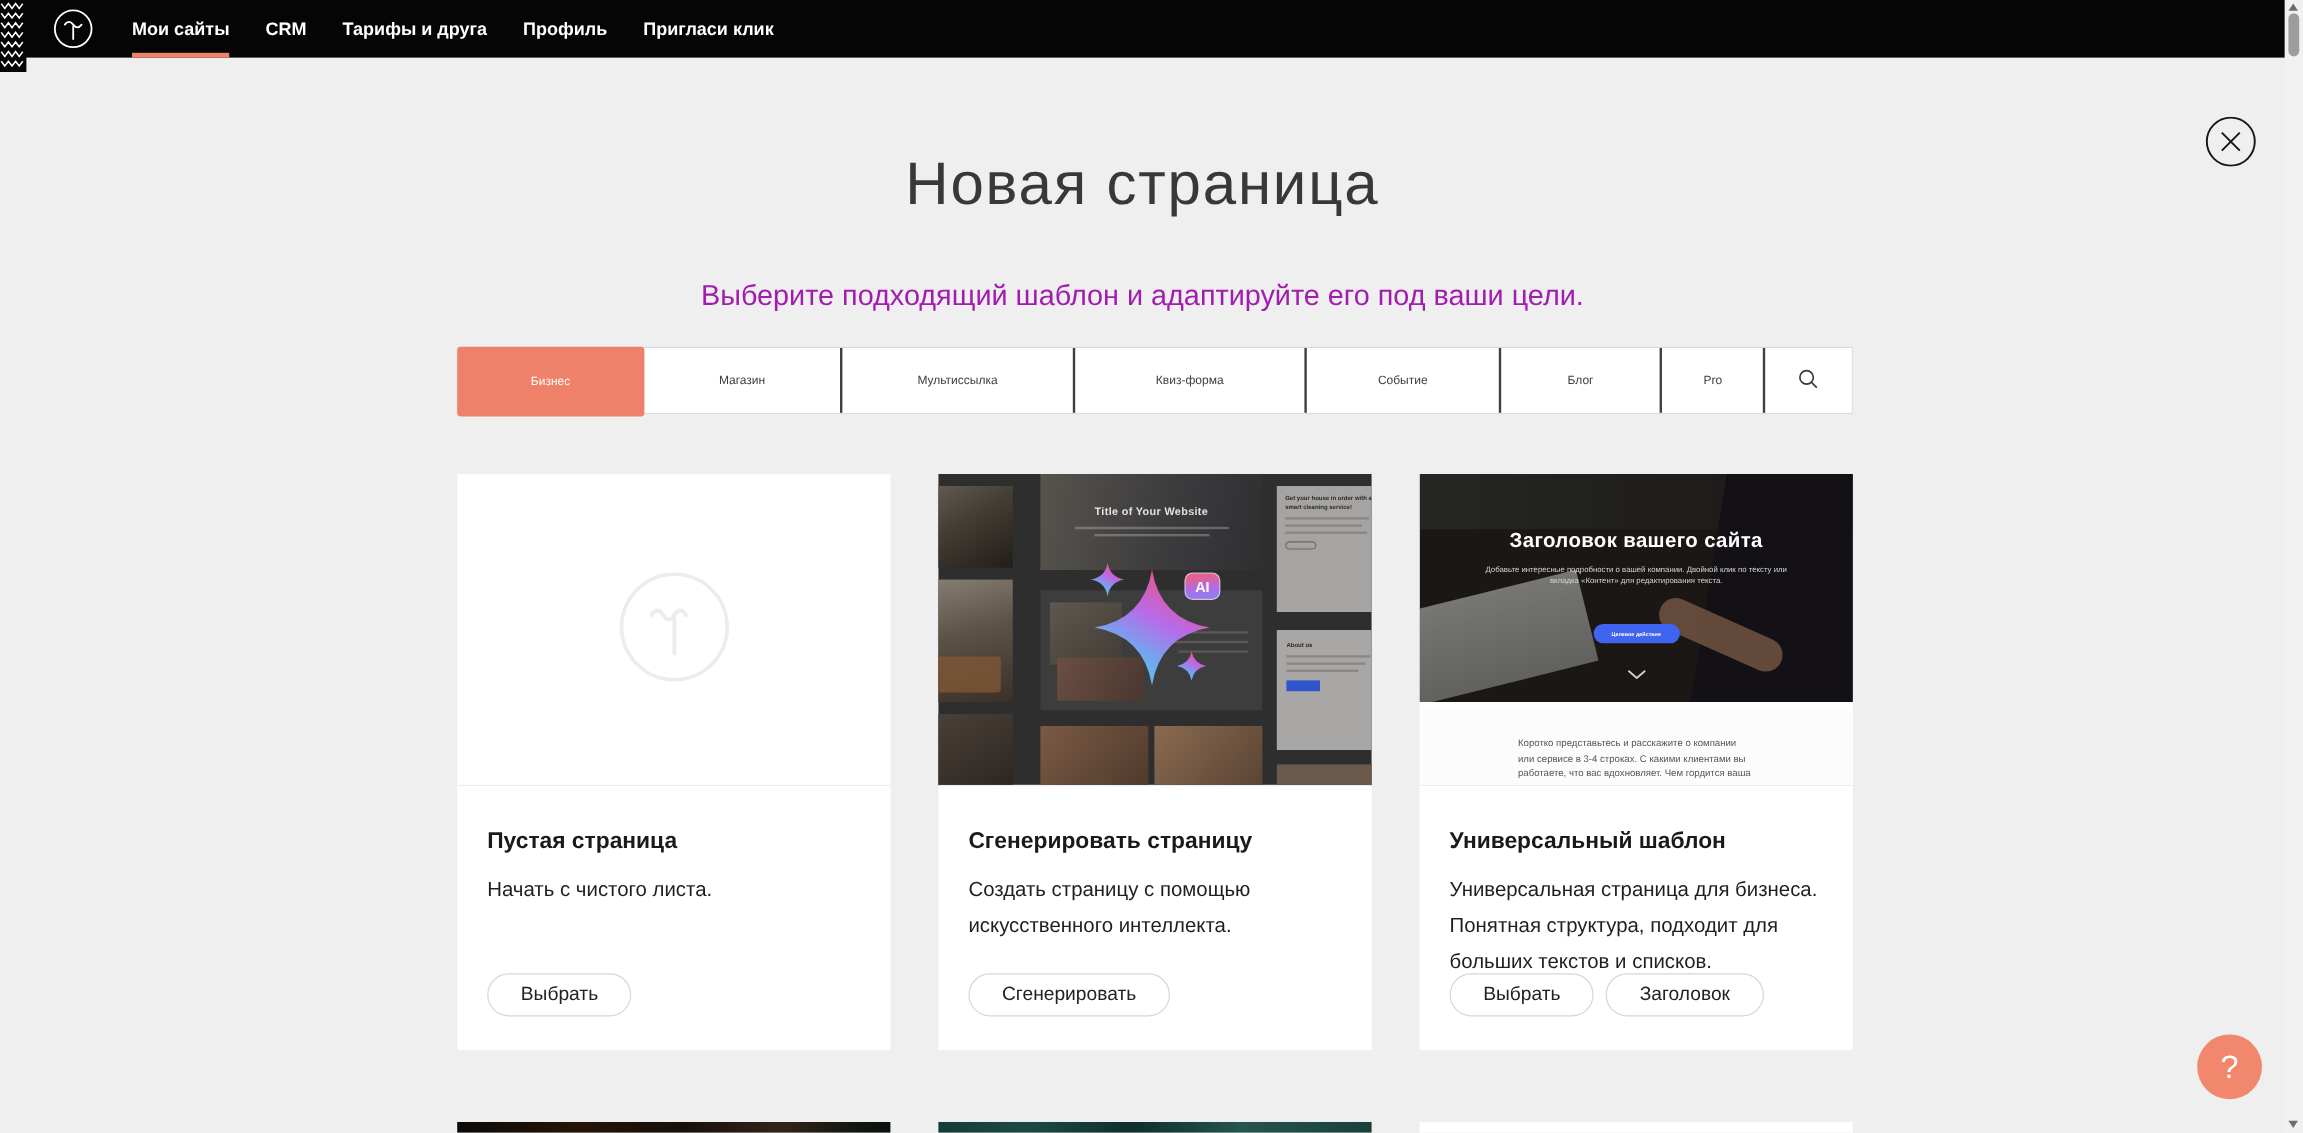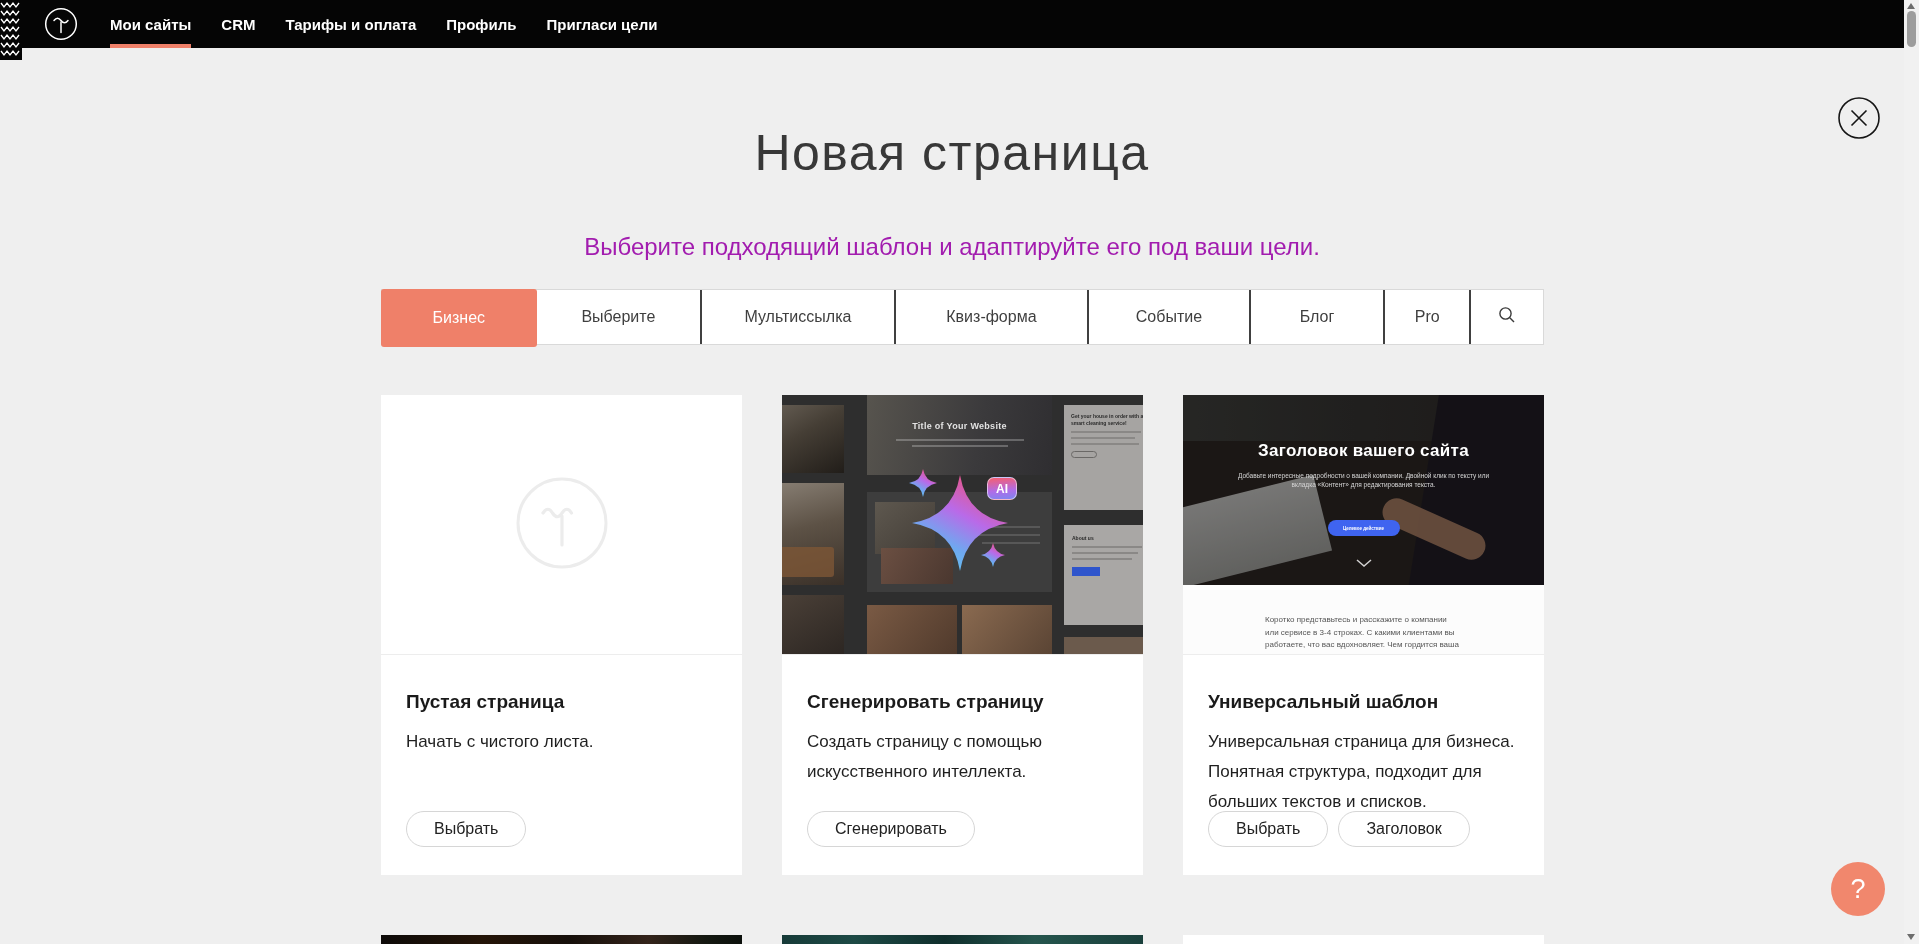--- a/index.html
+++ b/index.html
@@ -30,21 +30,21 @@
   
   .page-title { position:absolute; top:124px; left:0; width:1904px; text-align:center;
     font-size:50px; font-weight:300; letter-spacing:1.5px; color:#383838; }
   .subtitle { position:absolute; top:233px; left:0; width:1904px; text-align:center;
     font-size:24px; font-weight:400; color:#a21caf; }
 
   
   .tabs { position:absolute; left:381px; top:289px; width:1163px; height:56px;
     display:flex; background:#fff; border:1px solid #d9d9d9; }
   .tab { display:flex; align-items:center; justify-content:center; height:100%;
-    font-size:16px; color:#3f3f3f; cursor:pointer; background:#fff;text-align:center; }
+    font-size:10px; color:#3f3f3f; cursor:pointer; background:#fff;text-align:center; }
   .tab + .tab { border-left:2px solid #404040; }
   .tab.active { background:#EF8069; color:#fff; border-radius:3px; margin:-1px 0 -1px -1px;
     height:58px; position:relative; z-index:2; }
   .tab.active + .tab { border-left:none; }
   .t1{width:156px}.t2{width:164px}.t3{width:194px}.t4{width:194px}.t5{width:162px}.t6{width:135px}.t7{width:86px}.t8{width:74px}
 
   
   .cards { position:absolute; left:381px; top:395px; width:1163px; display:flex; gap:40px; }
   .card { width:361px; height:480px; background:#fff; position:relative; }
   .card-preview { height:260px; border-bottom:1px solid #ededed; position:relative; overflow:hidden; }
@@ -142,23 +142,23 @@
   <span class="logo">
     <svg width="34" height="34" viewBox="0 0 34 34">
       <circle cx="17" cy="17" r="15.3" stroke="#fff" fill="none" stroke-width="1.5"></circle>
       <path d="M10,13.5 q3.5,-4.5 7,0 q3.5,4.5 7,0" stroke="#fff" fill="none" stroke-width="1.5" stroke-linecap="round"></path>
       <path d="M17,15 v10.5" stroke="#fff" fill="none" stroke-width="1.5" stroke-linecap="round"></path>
     </svg>
   </span>
   <nav class="nav-left">
     <span class="nav-item active">Мои сайты</span>
     <span class="nav-item">CRM</span>
-    <span class="nav-item">Тарифы и оплата</span>
+    <span class="nav-item">Тарифы и друга</span>
     <span class="nav-item">Профиль</span>
-    <span class="nav-item">Пригласи цели</span>
+    <span class="nav-item">Пригласи клик</span>
   </nav>
 </header>
 
 <div class="pattern">
   <svg width="22" height="60" viewBox="0 0 22 60">
     <g stroke="#fff" stroke-width="1.3" fill="none">
       <path d="M1,3 l3,4 l3,-4 l3,4 l3,-4 l3,4 l3,-4"></path>
       <path d="M1,11 l3,4 l3,-4 l3,4 l3,-4 l3,4 l3,-4"></path>
       <path d="M1,19 l3,4 l3,-4 l3,4 l3,-4 l3,4 l3,-4"></path>
       <path d="M1,27 l3,4 l3,-4 l3,4 l3,-4 l3,4 l3,-4"></path>
@@ -176,21 +176,21 @@
       <path d="M13.5,13.5 L28.5,28.5 M28.5,13.5 L13.5,28.5" stroke="#161616" stroke-width="1.6" fill="none"></path>
     </svg>
   </span>
 </button>
 
 <h1 class="page-title">Новая страница</h1>
 <p class="subtitle">Выберите подходящий шаблон и адаптируйте его под ваши цели.</p>
 
 <div class="tabs">
   <div class="tab active t1">Бизнес</div>
-  <div class="tab t2">Выберите</div>
+  <div class="tab t2">Магазин</div>
   <div class="tab t3">Мультиссылка</div>
   <div class="tab t4">Квиз-форма</div>
   <div class="tab t5">Событие</div>
   <div class="tab t6">Блог</div>
   <div class="tab t7">Pro</div>
   <div class="tab t8">
     <span>
       <svg width="18" height="18" viewBox="0 0 18 18">
         <circle cx="7.5" cy="7.5" r="5.6" stroke="#3a3a3a" stroke-width="1.4" fill="none"></circle>
         <path d="M11.8,11.8 L16,16" stroke="#3a3a3a" stroke-width="1.4" fill="none"></path>

